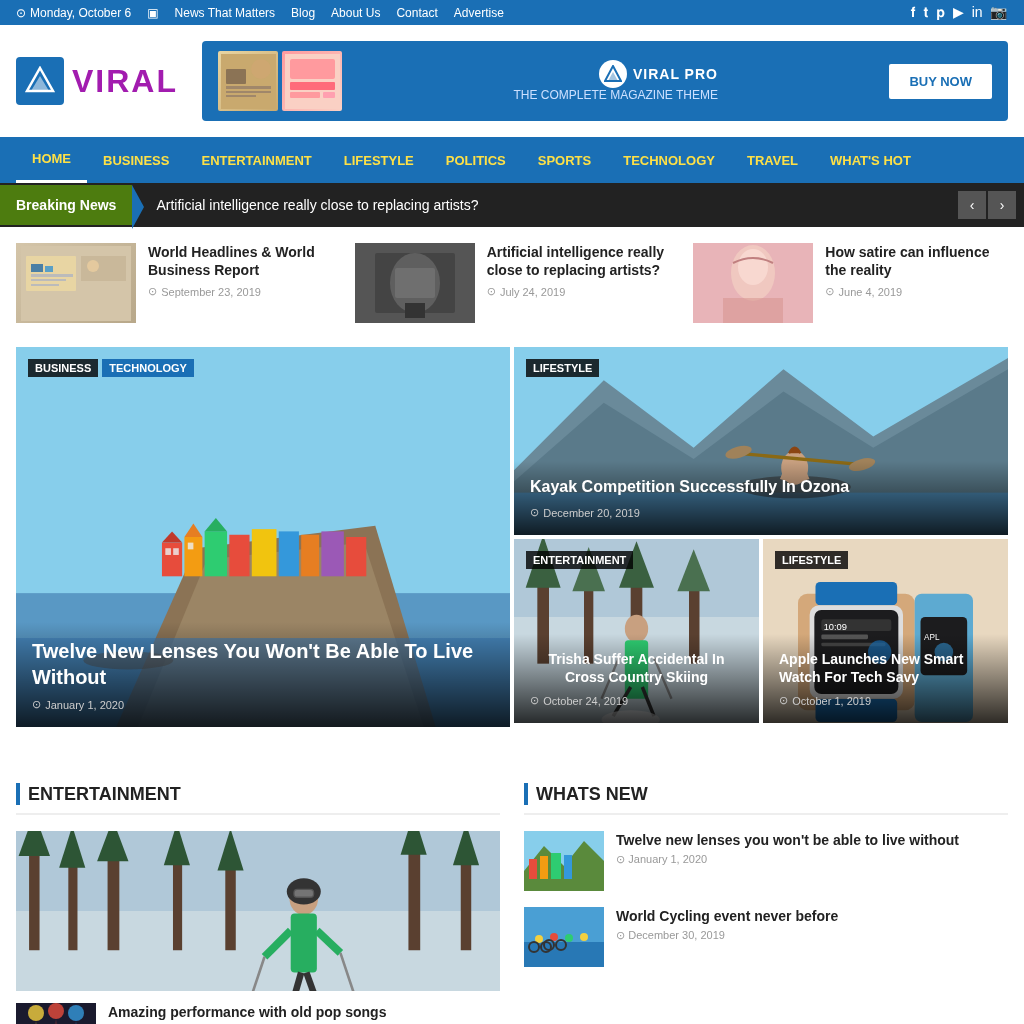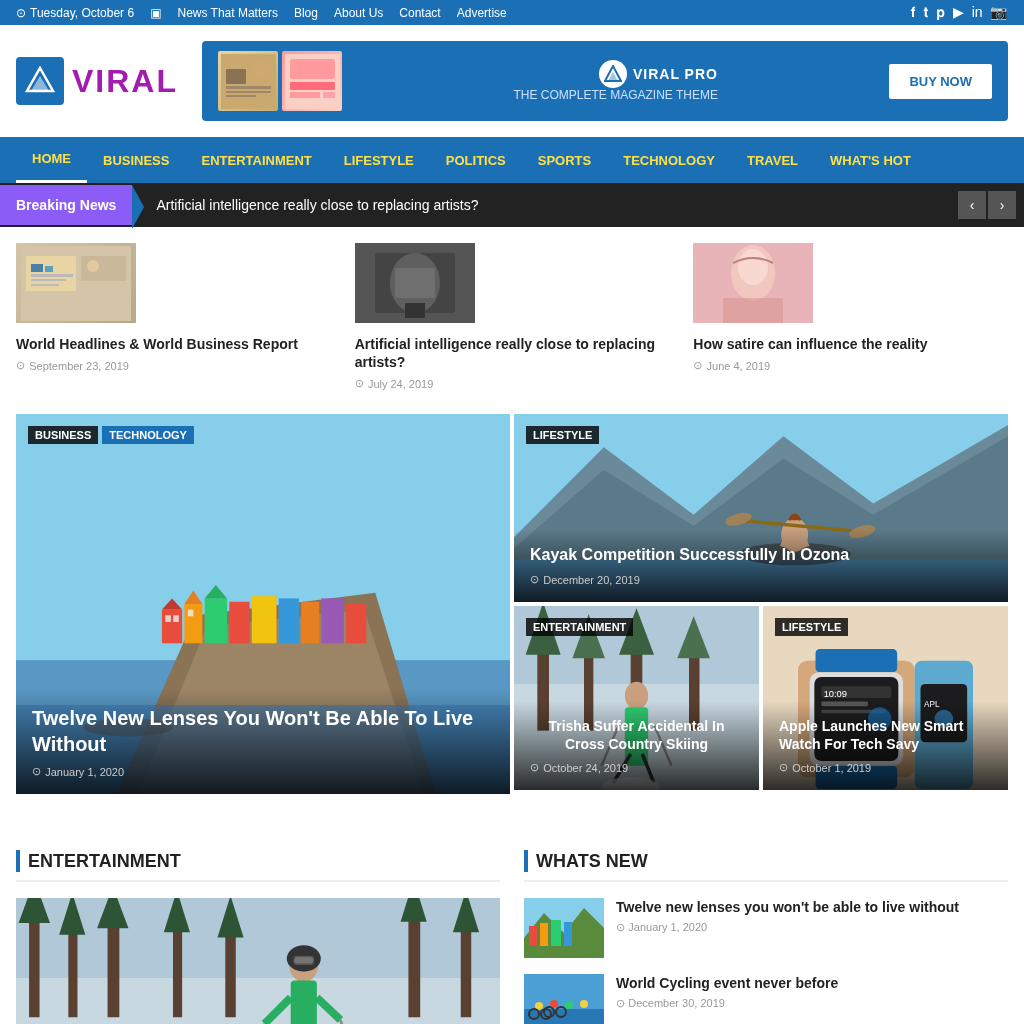--- a/index.html
+++ b/index.html
@@ -95,21 +95,21 @@
 
     
     .breaking-bar {
       background: #222;
       display: flex;
       align-items: center;
       padding: 0;
       min-height: 44px;
     }
     .breaking-label {
-      background: #8b5cf6;
+      background: #4d7c0f;
       color: #fff;
       padding: 12px 16px;
       font-weight: bold;
       font-size: 14px;
       white-space: nowrap;
       position: relative;
     }
     .breaking-label::after {
       content: '';
       position: absolute;
@@ -142,21 +142,21 @@
     
     .main { background: #fff; padding: 16px; }
 
     
     .top-articles {
       display: grid;
       grid-template-columns: 1fr 1fr 1fr;
       gap: 24px;
       margin-bottom: 24px;
     }
-    .top-article { display: flex; gap: 12px; align-items: flex-start; flex-direction: column; }
+    .top-article { display: flex; gap: 12px; align-items: flex-start; }
     .top-article-img-1 {
       background: linear-gradient(135deg, #d4c5a9, #b8a88a);
       width: 120px; height: 80px; flex-shrink: 0;
       display: flex; align-items: center; justify-content: center;
       font-size: 10px; color: #888;
     }
     .top-article-img-2 {
       background: linear-gradient(135deg, #888, #555);
       width: 120px; height: 80px; flex-shrink: 0;
     }
@@ -294,21 +294,21 @@
     .wn-info h4 { font-size: 14px; font-weight: bold; color: #222; margin-bottom: 4px; line-height: 1.3; }
     .wn-info .date { font-size: 11px; color: #999; }
   </style>
 </head>
 <body>
 
 <div class="top-bar">
   <div class="top-bar-left">
     <span class="date-item">
       <span>⊙</span>
-      <span>Tuesday, October 6</span>
+      <span>Monday, October 6</span>
     </span>
     <span>▣</span>
     <span>News That Matters</span>
     <a href="#">Blog</a>
     <a href="#">About Us</a>
     <a href="#">Contact</a>
     <a href="#">Advertise</a>
   </div>
   <div class="top-bar-right">
     <span style="cursor:pointer">𝐟</span>

